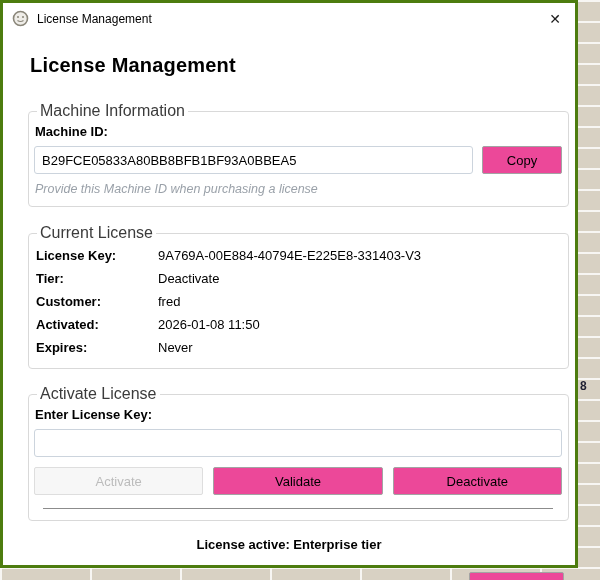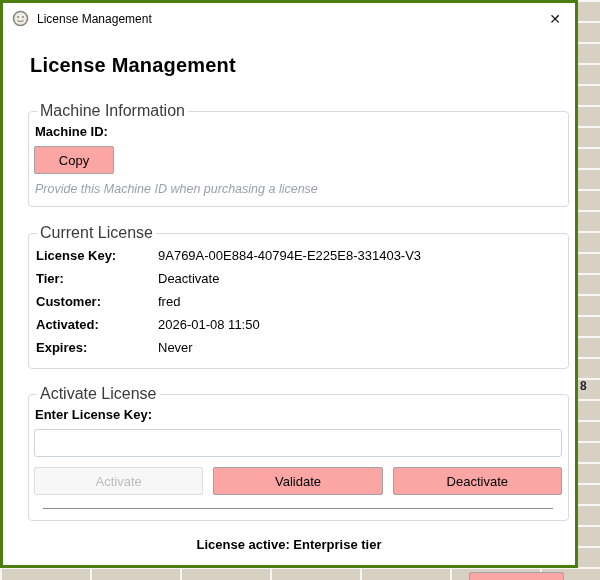--- a/index.html
+++ b/index.html
@@ -42,21 +42,21 @@
   legend { font-size:16px; color:#3b3b3b; padding:0 3px; margin-left:3px; }
 
   .field-label { font-weight:700; font-size:13px; color:#000; margin:2px 0 7px 1px; }
   .row { display:flex; gap:9px; }
   .text-input {
     flex:1; height:28px; border:1px solid #ccd4dd; border-radius:3px;
     font-size:13px; padding:0 7px; color:#000; background:#fff;
     font-family:"Liberation Sans", sans-serif; outline:none; min-width:0;
   }
   .btn {
-    background:#fca5a5; border:1px solid #a3a3a3; border-radius:2px;
+    background:#ec4899; border:1px solid #a3a3a3; border-radius:2px;
     font-size:13px; color:#000; font-family:"Liberation Sans", sans-serif; cursor:default;
   }
   .copy-btn { width:80px; height:28px; flex:0 0 80px; }
   .caption { margin:8px 0 2px 1px; font-style:italic; color:#9aa1a9; font-size:12.5px; }
 
   .info-grid { display:grid; grid-template-columns:122px 1fr; row-gap:8px; padding:4px 0 5px 2px; font-size:13px; color:#000; }
   .info-grid .lbl { font-weight:700; }
 
   .key-input { width:100%; }
   .btn-row { display:flex; gap:10px; margin-top:10px; }
@@ -87,20 +87,21 @@
     <span class="window-title">License Management</span>
     <button class="close-btn">✕</button>
   </div>
 
   <h1 class="page-title">License Management</h1>
 
   <fieldset class="machine">
     <legend>Machine Information</legend>
     <div class="field-label">Machine ID:</div>
     <div class="row">
+      <input class="text-input" type="text" value="B29FCE05833A80BB8BFB1BF93A0BBEA5" style="">
       <button class="btn copy-btn">Copy</button>
     </div>
     <div class="caption">Provide this Machine ID when purchasing a license</div>
   </fieldset>
 
   <fieldset class="current">
     <legend>Current License</legend>
     <div class="info-grid">
       <div class="lbl">License Key:</div>
       <div>9A769A-00E884-40794E-E225E8-331403-V3</div>

